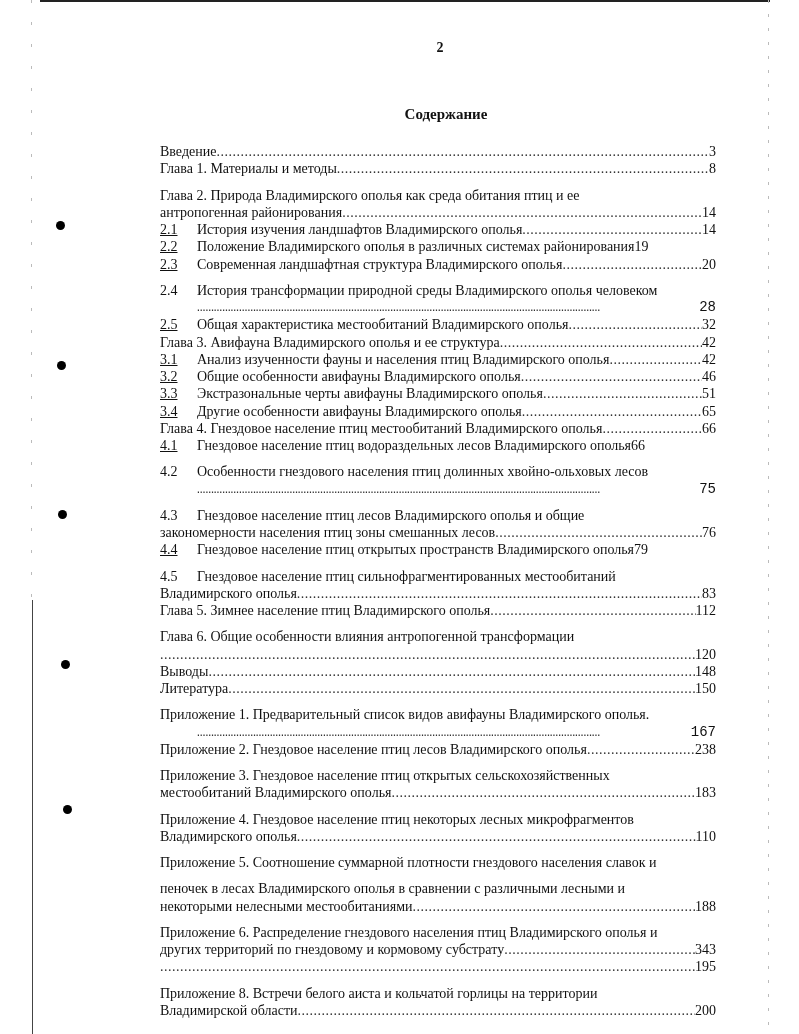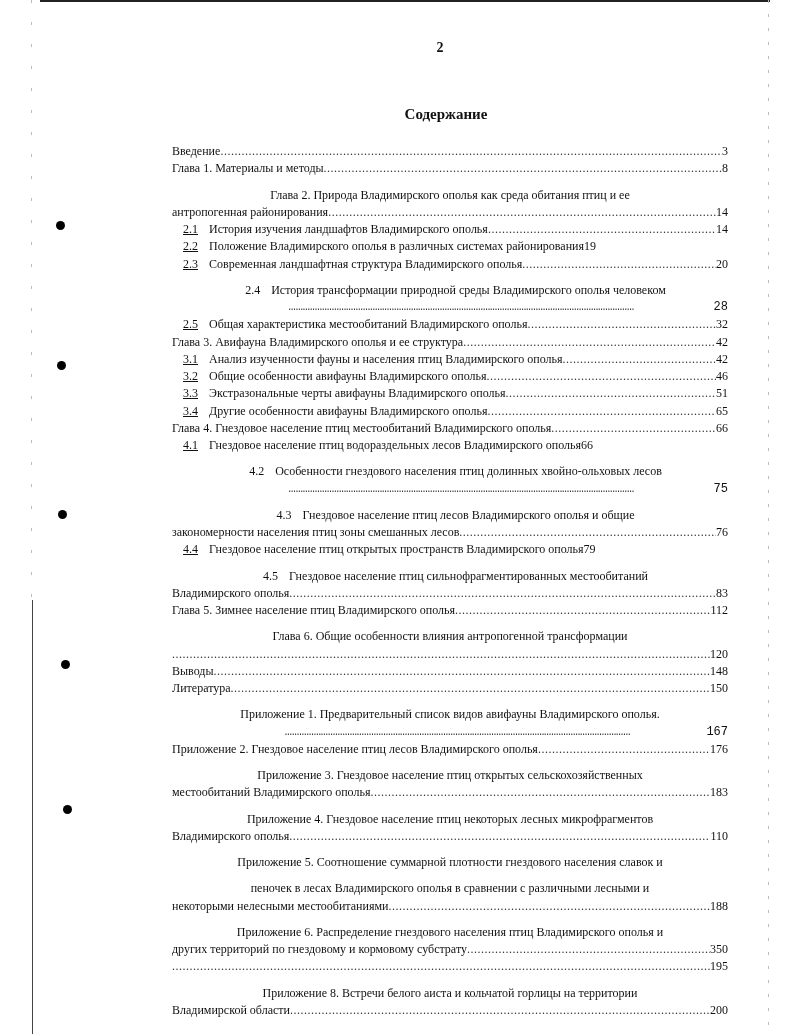--- a/index.html
+++ b/index.html
@@ -7,21 +7,21 @@
     width: 799px; height: 1034px; background: #ffffff; position: relative; overflow: hidden;
     font-family: "Liberation Serif", "DejaVu Serif", serif; color: #111;
   }
   .top-rule { position: absolute; left: 40px; top: 0; width: 730px; height: 2px; background: #222; }
   .left-rule { position: absolute; left: 32px; top: 600px; width: 1px; height: 434px; background: #444; }
   .right-rule { position: absolute; left: 768px; top: 0; width: 1px; height: 1034px; background: repeating-linear-gradient(#bbb 0 3px, transparent 3px 14px); }
   .left-dash { position: absolute; left: 31px; top: 0; width: 1px; height: 600px; background: repeating-linear-gradient(#bbb 0 3px, transparent 3px 22px); }
   .hole { position: absolute; width: 9px; height: 9px; border-radius: 50%; background: #000; }
   .page-num { position: absolute; top: 40px; left: 0; width: 880px; text-align: center; font-size: 14px; font-weight: bold; }
   .toc-title { position: absolute; top: 106px; left: 0; width: 892px; text-align: center; font-size: 15px; font-weight: bold; }
-  .toc { position: absolute; left: 172px; top: 143px; width: 556px; font-size: 12px; line-height: 17.25px; text-align: center; }
+  .toc { position: absolute; left: 160px; top: 143px; width: 556px; font-size: 14px; line-height: 17.25px; }
   .row { display: flex; white-space: nowrap; }
   .row .num { width: 37px; flex: none; text-decoration: underline; }
   .row .txt { flex: none; }
   .row .dots { flex: 1 1 auto; overflow: hidden; letter-spacing: 0.5px; color: #333; }
   .row .dots::before { content: "........................................................................................................................................................................................................................"; }
   .row .pg { flex: none; }
   .row.spaced .dots { letter-spacing: 2.2px; }
   .row.spaced .dots::before { content: "………………………………………………………………………………………………………………………………"; letter-spacing: 0; }
   .plain { white-space: nowrap; margin-top: 9px; }
   .plain .num { display: inline-block; width: 37px; }
@@ -175,21 +175,21 @@
     </div>
 
   <div class="plain"><span>Приложение 1. Предварительный список видов авифауны Владимирского ополья.</span></div>
   <div class="row spaced indent">
       <span class="dots"></span>
       <span class="pg">167</span>
     </div>
   <div class="row">
       <span class="txt">Приложение 2. Гнездовое население птиц лесов Владимирского ополья</span>
       <span class="dots"></span>
-      <span class="pg">176</span>
+      <span class="pg">238</span>
     </div>
   <div class="plain"><span>Приложение 3. Гнездовое население птиц открытых сельскохозяйственных</span></div>
   <div class="row">
       <span class="txt">местообитаний Владимирского ополья</span>
       <span class="dots"></span>
       <span class="pg">183</span>
     </div>
   <div class="plain"><span>Приложение 4. Гнездовое население птиц некоторых лесных микрофрагментов</span></div>
   <div class="row">
       <span class="txt">Владимирского ополья</span>
@@ -200,21 +200,21 @@
   <div class="plain"><span>пеночек в лесах Владимирского ополья в сравнении с различными лесными и</span></div>
   <div class="row">
       <span class="txt">некоторыми нелесными местообитаниями</span>
       <span class="dots"></span>
       <span class="pg">188</span>
     </div>
   <div class="plain"><span>Приложение 6. Распределение гнездового населения птиц Владимирского ополья и</span></div>
   <div class="row">
       <span class="txt">других территорий по гнездовому и кормовому субстрату</span>
       <span class="dots"></span>
-      <span class="pg">350</span>
+      <span class="pg">343</span>
     </div>
   <div class="row">
       <span class="dots"></span>
       <span class="pg">195</span>
     </div>
   <div class="plain"><span>Приложение 8. Встречи белого аиста и кольчатой горлицы на территории</span></div>
   <div class="row">
       <span class="txt">Владимирской области</span>
       <span class="dots"></span>
       <span class="pg">200</span>

